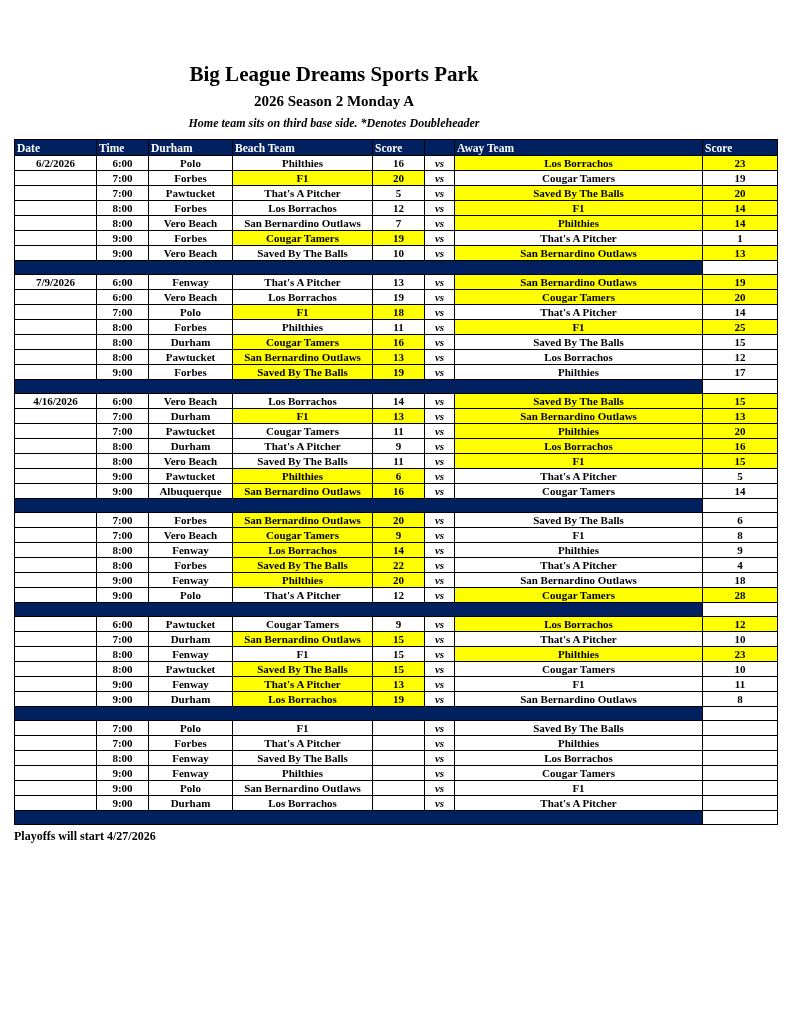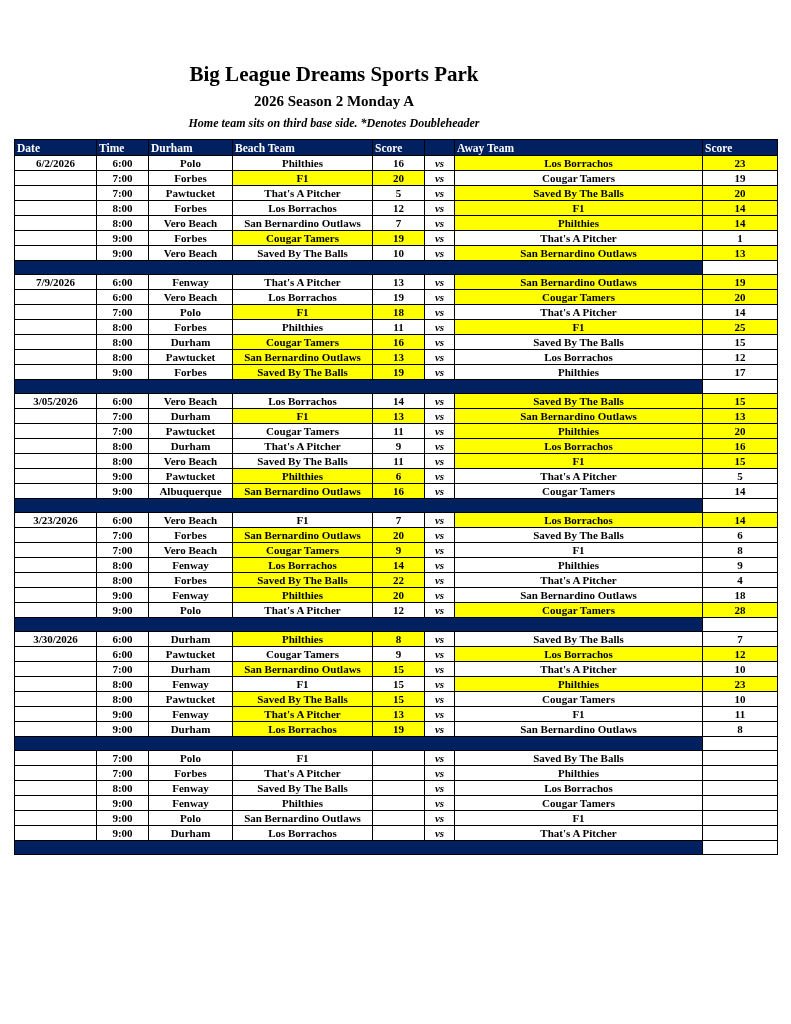--- a/index.html
+++ b/index.html
@@ -272,21 +272,21 @@
           <td class="win">19</td>
           <td class="vs-cell">vs</td>
           <td>Philthies</td>
           <td>17</td>
         </tr>
         <tr class="sep">
           <td colspan="7" class="sep-fill"></td>
           <td></td>
         </tr>
         <tr>
-          <td>3/05/2026</td>
+          <td>4/16/2026</td>
           <td>6:00</td>
           <td>Vero Beach</td>
           <td>Los Borrachos</td>
           <td>14</td>
           <td class="vs-cell">vs</td>
           <td class="win">Saved By The Balls</td>
           <td class="win">15</td>
         </tr>
         <tr>
           <td></td>
@@ -346,30 +346,20 @@
           <td class="win">16</td>
           <td class="vs-cell">vs</td>
           <td>Cougar Tamers</td>
           <td>14</td>
         </tr>
         <tr class="sep">
           <td colspan="7" class="sep-fill"></td>
           <td></td>
         </tr>
         <tr>
-          <td>3/23/2026</td>
-          <td>6:00</td>
-          <td>Vero Beach</td>
-          <td>F1</td>
-          <td>7</td>
-          <td class="vs-cell">vs</td>
-          <td class="win">Los Borrachos</td>
-          <td class="win">14</td>
-        </tr>
-        <tr>
           <td></td>
           <td>7:00</td>
           <td>Forbes</td>
           <td class="win">San Bernardino Outlaws</td>
           <td class="win">20</td>
           <td class="vs-cell">vs</td>
           <td>Saved By The Balls</td>
           <td>6</td>
         </tr>
         <tr>
@@ -418,30 +408,20 @@
           <td>Polo</td>
           <td>That's A Pitcher</td>
           <td>12</td>
           <td class="vs-cell">vs</td>
           <td class="win">Cougar Tamers</td>
           <td class="win">28</td>
         </tr>
         <tr class="sep">
           <td colspan="7" class="sep-fill"></td>
           <td></td>
-        </tr>
-        <tr>
-          <td>3/30/2026</td>
-          <td>6:00</td>
-          <td>Durham</td>
-          <td class="win">Philthies</td>
-          <td class="win">8</td>
-          <td class="vs-cell">vs</td>
-          <td>Saved By The Balls</td>
-          <td>7</td>
         </tr>
         <tr>
           <td></td>
           <td>6:00</td>
           <td>Pawtucket</td>
           <td>Cougar Tamers</td>
           <td>9</td>
           <td class="vs-cell">vs</td>
           <td class="win">Los Borrachos</td>
           <td class="win">12</td>
@@ -560,14 +540,15 @@
           <td>That's A Pitcher</td>
           <td></td>
         </tr>
         <tr class="sep">
           <td colspan="7" class="sep-fill"></td>
           <td></td>
         </tr>
       </tbody>
   </table>
 
+  <div class="footer-note">Playoffs will start 4/27/2026</div>
 
 </div>
 
 </body></html>

